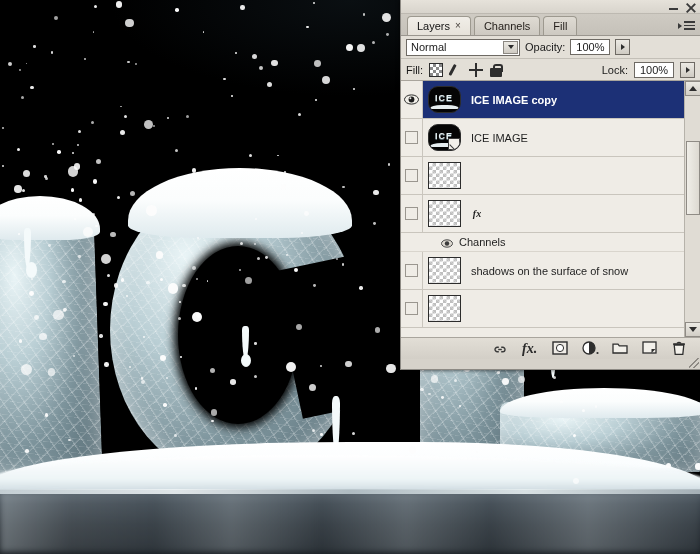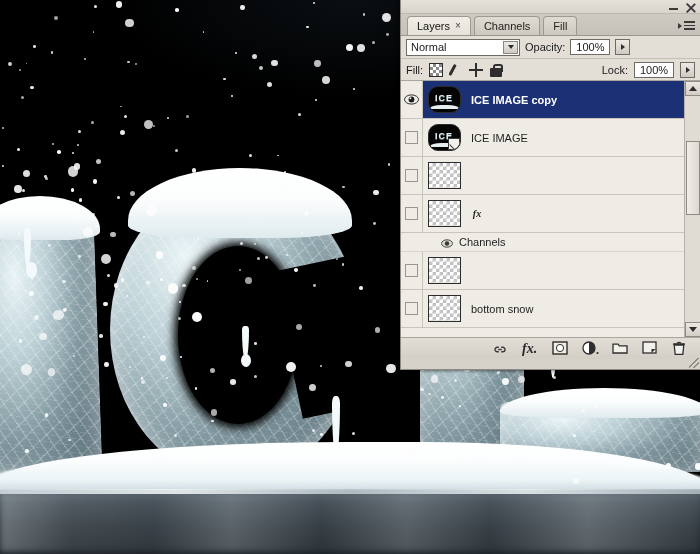--- a/index.html
+++ b/index.html
@@ -878,31 +878,31 @@
           <span class="effect-label">Channels</span>
         </div>
 
         <div class="layer-row">
           <div class="vis-cell">
             <span class="vis-box"></span>
           </div>
           <div class="thumb-cell">
             <div class="thumb checker"></div>
           </div>
+          <div class="layer-name">shadows on the surface of snow</div>
           <div class="fx-badge"></div>
         </div>
 
         <div class="layer-row">
           <div class="vis-cell">
             <span class="vis-box"></span>
           </div>
           <div class="thumb-cell">
             <div class="thumb checker"></div>
           </div>
-          <div class="layer-name">bottom snow</div>
           <div class="fx-badge"></div>
         </div>
 
       </div>
 
       <div class="vscroll">
         <div class="sb-btn up"></div>
         <div class="sb-thumb"></div>
         <div class="sb-btn down"></div>
       </div>

